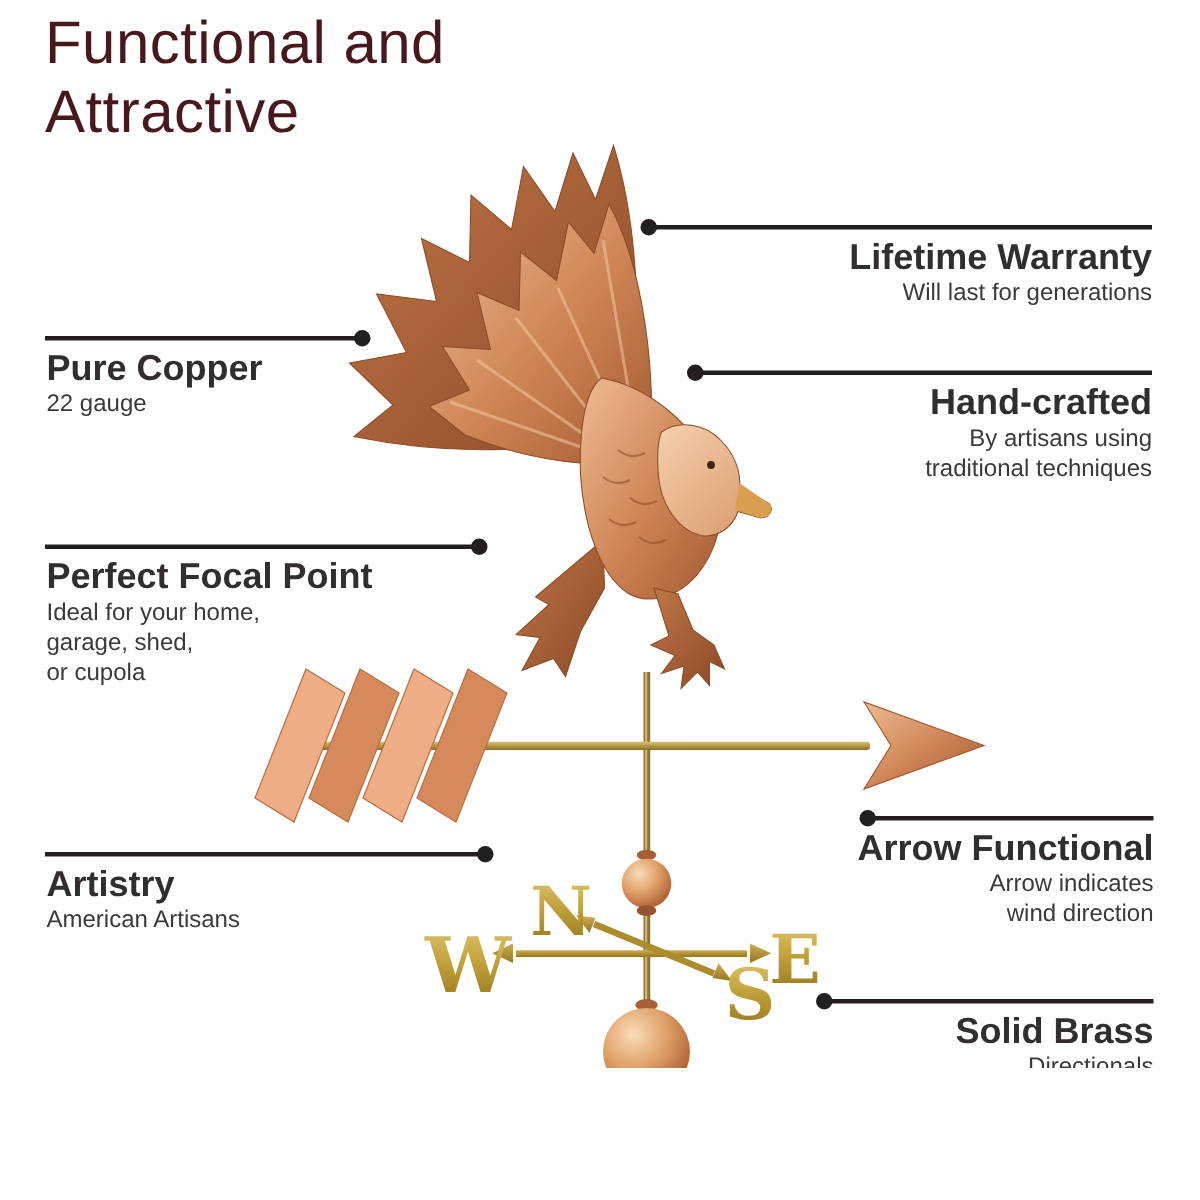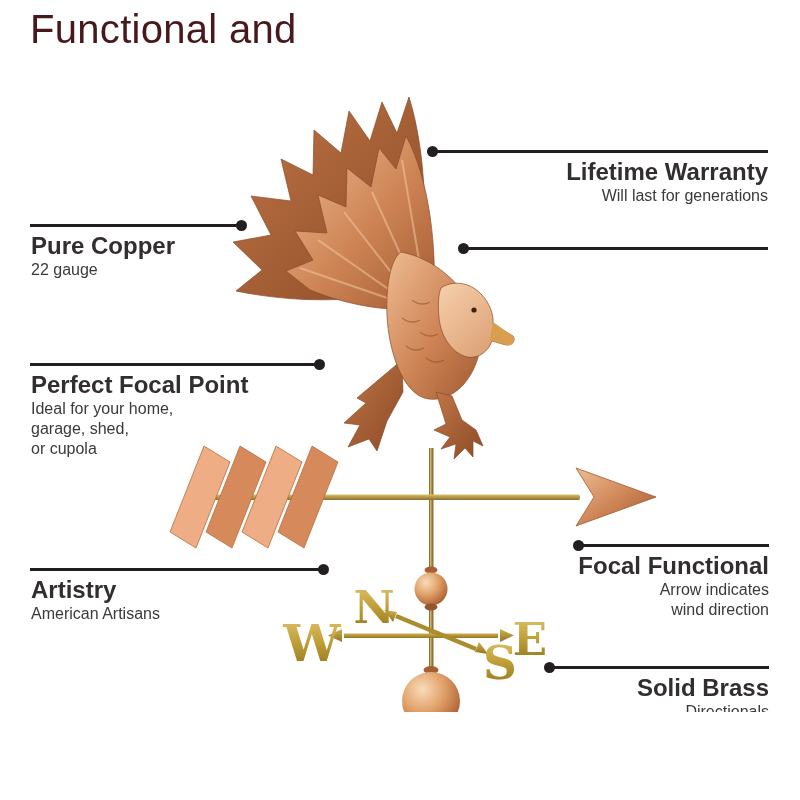--- a/index.html
+++ b/index.html
@@ -19,21 +19,21 @@
   .callout .heading { font-size:24px; font-weight:700; color:#322d2e; line-height:1.22; }
   .callout .line-text { font-size:16px; font-weight:400; color:#3d3839; line-height:1.24; }
   .callout.right { text-align:right; }
   .callout.left  { text-align:left; }
 </style>
 </head>
 <body>
 
 <div class="stage">
 
-  <h1 class="page-title"><span>Functional and</span><br></h1>
+  <h1 class="page-title"><span>Functional and</span><br><span>Attractive</span></h1>
 
   <svg class="vane-svg" viewBox="0 0 800 800" aria-hidden="true">
     <defs>
       <linearGradient id="copperGrad" x1="0" y1="0" x2="1" y2="1">
         <stop offset="0" stop-color="#eebc92"></stop>
           <stop offset="0.55" stop-color="#cd8354"></stop>
           <stop offset="1" stop-color="#a05a31"></stop>
       </linearGradient>
       <linearGradient id="copperLightGrad" x1="0" y1="0" x2="1" y2="1">
         <stop offset="0" stop-color="#f6d0ae"></stop>
@@ -150,41 +150,46 @@
 
   <div class="leader" style="left:30px; top:224px; width:211px;"></div>
   <div class="dot" style="left:236px; top:220px;"></div>
   <div class="callout left" style="left:31px; top:231px;">
     <div class="heading">Pure Copper</div>
     <div class="line-text">22 gauge</div>
   </div>
 
   <div class="leader" style="left:463px; top:247px; width:305px;"></div>
   <div class="dot" style="left:458px; top:243px;"></div>
+  <div class="callout right" style="right:32px; top:254px;">
+    <div class="heading">Hand-crafted</div>
+    <div class="line-text">By artisans using</div>
+    <div class="line-text">traditional techniques</div>
+  </div>
 
   <div class="leader" style="left:30px; top:363px; width:289px;"></div>
   <div class="dot" style="left:314px; top:359px;"></div>
   <div class="callout left" style="left:31px; top:370px;">
     <div class="heading">Perfect Focal Point</div>
     <div class="line-text">Ideal for your home,</div>
     <div class="line-text">garage, shed,</div>
     <div class="line-text">or cupola</div>
   </div>
 
   <div class="leader" style="left:30px; top:568px; width:293px;"></div>
   <div class="dot" style="left:318px; top:564px;"></div>
   <div class="callout left" style="left:31px; top:575px;">
     <div class="heading">Artistry</div>
     <div class="line-text">American Artisans</div>
   </div>
 
   <div class="leader" style="left:578px; top:544px; width:191px;"></div>
   <div class="dot" style="left:573px; top:540px;"></div>
   <div class="callout right" style="right:31px; top:551px;">
-    <div class="heading">Focal Functional</div>
+    <div class="heading">Arrow Functional</div>
     <div class="line-text">Arrow indicates</div>
     <div class="line-text">wind direction</div>
   </div>
 
   <div class="leader" style="left:549px; top:666px; width:220px;"></div>
   <div class="dot" style="left:544px; top:662px;"></div>
   <div class="callout right" style="right:31px; top:673px;">
     <div class="heading">Solid Brass</div>
     <div class="line-text">Directionals</div>
   </div>

